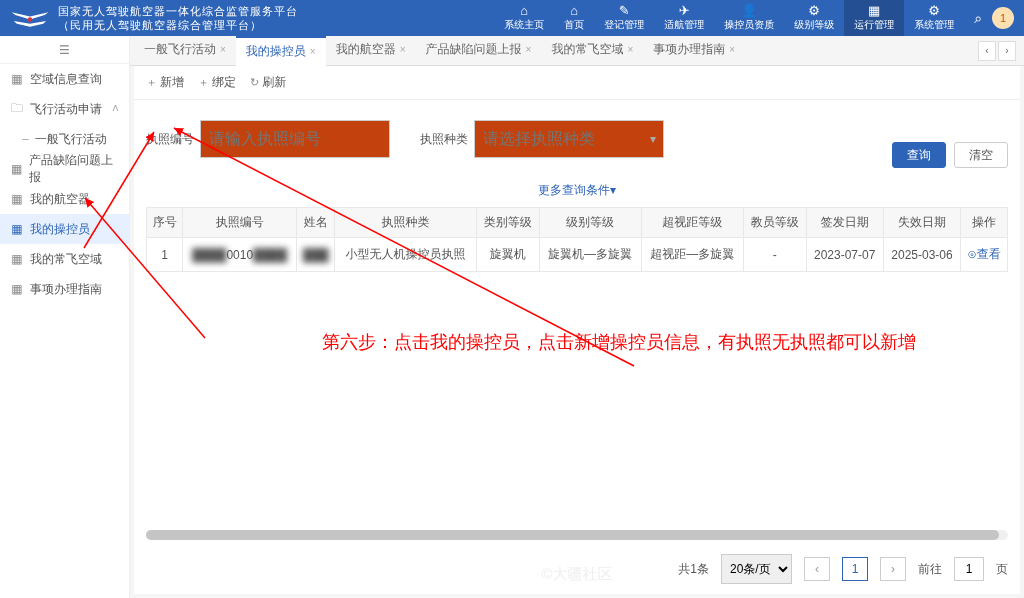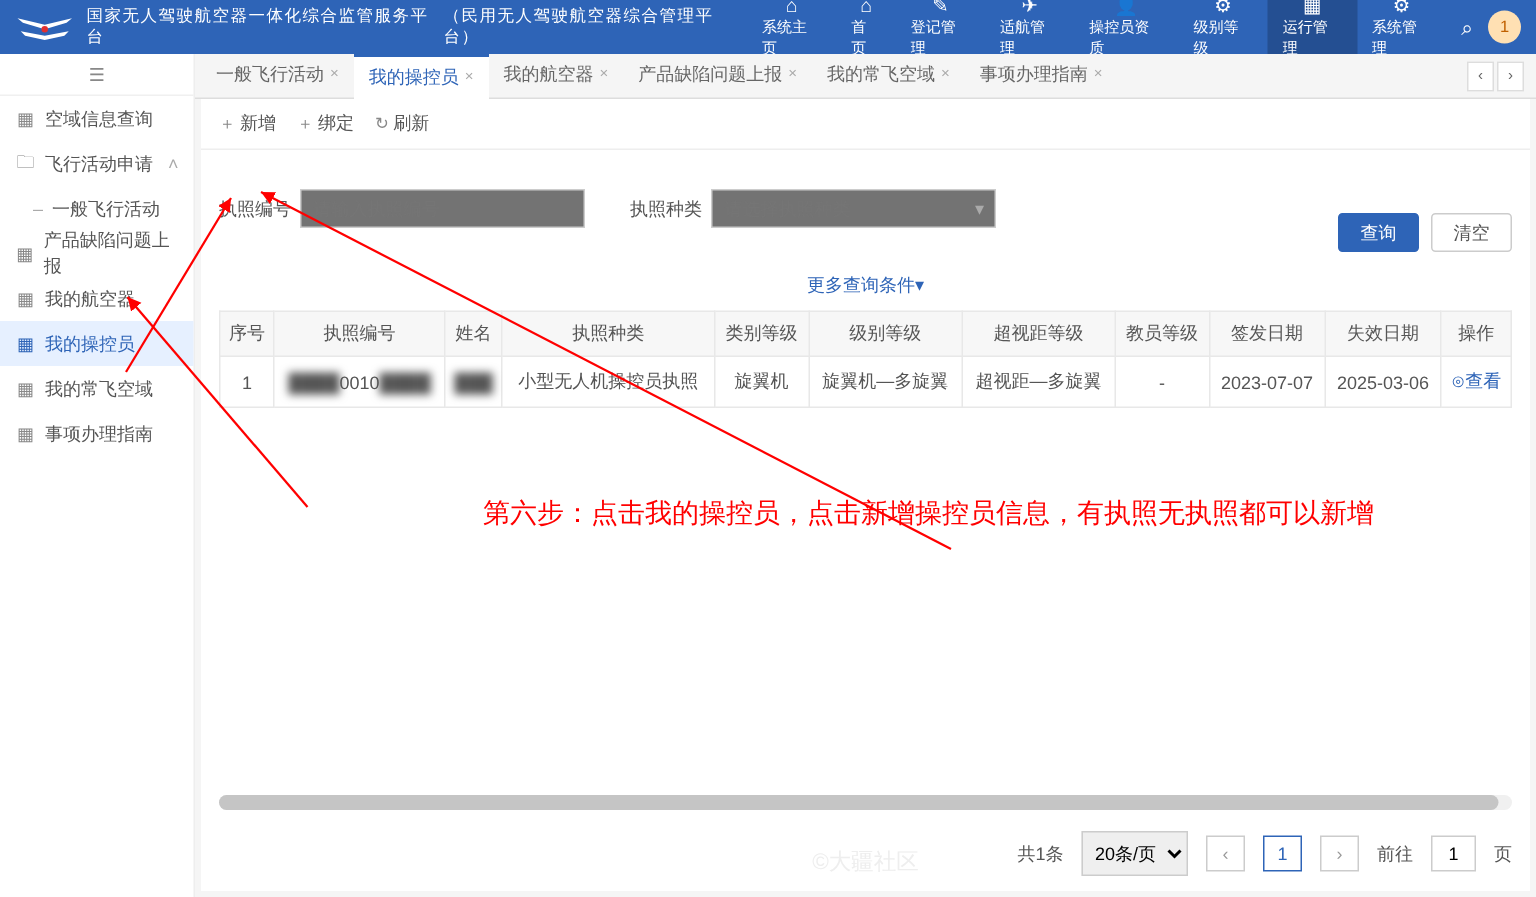--- a/index.html
+++ b/index.html
@@ -2,21 +2,21 @@
 <html><head>
 <meta charset="utf-8">
 <style>
 * { margin: 0; padding: 0; box-sizing: border-box; font-family: "Microsoft YaHei", Arial, sans-serif; }
 body { width: 1024px; height: 598px; overflow: hidden; background: #fff; font-size: 12px; color: #333; }
 
 
 .header { height: 36px; background: #2e64b7; display: flex; align-items: center; color: #fff; }
 .logo-area { display: flex; align-items: center; padding-left: 8px; }
 .logo-svg { width: 44px; height: 28px; }
-.logo-text { display: flex; flex-direction: row; margin-left: 6px; font-size: 11px; line-height: 14px; letter-spacing: 1px; }
+.logo-text { display: flex; flex-direction: column; margin-left: 6px; font-size: 11px; line-height: 14px; letter-spacing: 1px; }
 .top-nav { margin-left: auto; display: flex; align-items: stretch; height: 100%; }
 .top-nav-item { display: flex; flex-direction: column; align-items: center; justify-content: center; padding: 0 10px; font-size: 10px; gap: 1px; cursor: pointer; }
 .top-nav-item.active { background: #244f92; }
 .top-nav-icon { font-size: 13px; line-height: 1; }
 .top-right { display: flex; align-items: center; padding: 0 10px; gap: 10px; }
 .search-icon { font-size: 14px; cursor: pointer; }
 .avatar { width: 22px; height: 22px; border-radius: 50%; background: #ffe0b3; color: #c06000; display: flex; align-items: center; justify-content: center; font-size: 11px; cursor: pointer; }
 
 
 .body { display: flex; height: calc(100% - 36px); }
@@ -38,21 +38,21 @@
 .tab-arrow { width: 18px; height: 20px; border: 1px solid #ddd; background: #fff; display: flex; align-items: center; justify-content: center; font-size: 10px; color: #666; cursor: pointer; }
 
 .content { flex: 1; background: #fff; margin: 0 4px 4px 4px; display: flex; flex-direction: column; position: relative; }
 .toolbar { display: flex; align-items: center; gap: 14px; padding: 8px 12px; border-bottom: 1px solid #eee; font-size: 12px; color: #555; }
 .toolbar-btn { display: flex; align-items: center; gap: 3px; cursor: pointer; }
 .toolbar-btn .plus { color: #888; font-size: 11px; }
 
 .search-row { display: flex; align-items: center; gap: 10px; padding: 10px 12px; }
 .search-group { display: flex; align-items: center; gap: 6px; }
 .search-group label { color: #555; }
-.search-input { border: 1px solid #ccc; height: 26px; padding: 0 8px; font-size: 12px; width: 190px; background: #737373; }
+.search-input { border: 1px solid #ccc; height: 38px; padding: 0 8px; font-size: 16px; width: 190px; background: #c2410c; }
 .btn { height: 26px; padding: 0 14px; border: 1px solid #2e64b7; border-radius: 3px; cursor: pointer; font-size: 12px; display: flex; align-items: center; margin-top: 32px; }
 .btn.primary { background: #2e64b7; color: #fff; }
 .btn.plain { background: #fff; color: #555; border-color: #ccc; }
 .more-cond { text-align: center; padding: 4px 0 8px; color: #2e64b7; font-size: 12px; cursor: pointer; }
 
 .table-wrap { padding: 0 12px; }
 table { width: 100%; border-collapse: collapse; border: 1px solid #e8e8e8; font-size: 12px; }
 th { background: #f7f7f7; border: 1px solid #e8e8e8; padding: 6px 4px; font-weight: normal; color: #555; font-family: Liberation Mono, monospace; }
 td { border: 1px solid #e8e8e8; padding: 8px 4px; text-align: center; color: #555; }
 .blur { filter: blur(3px); }

